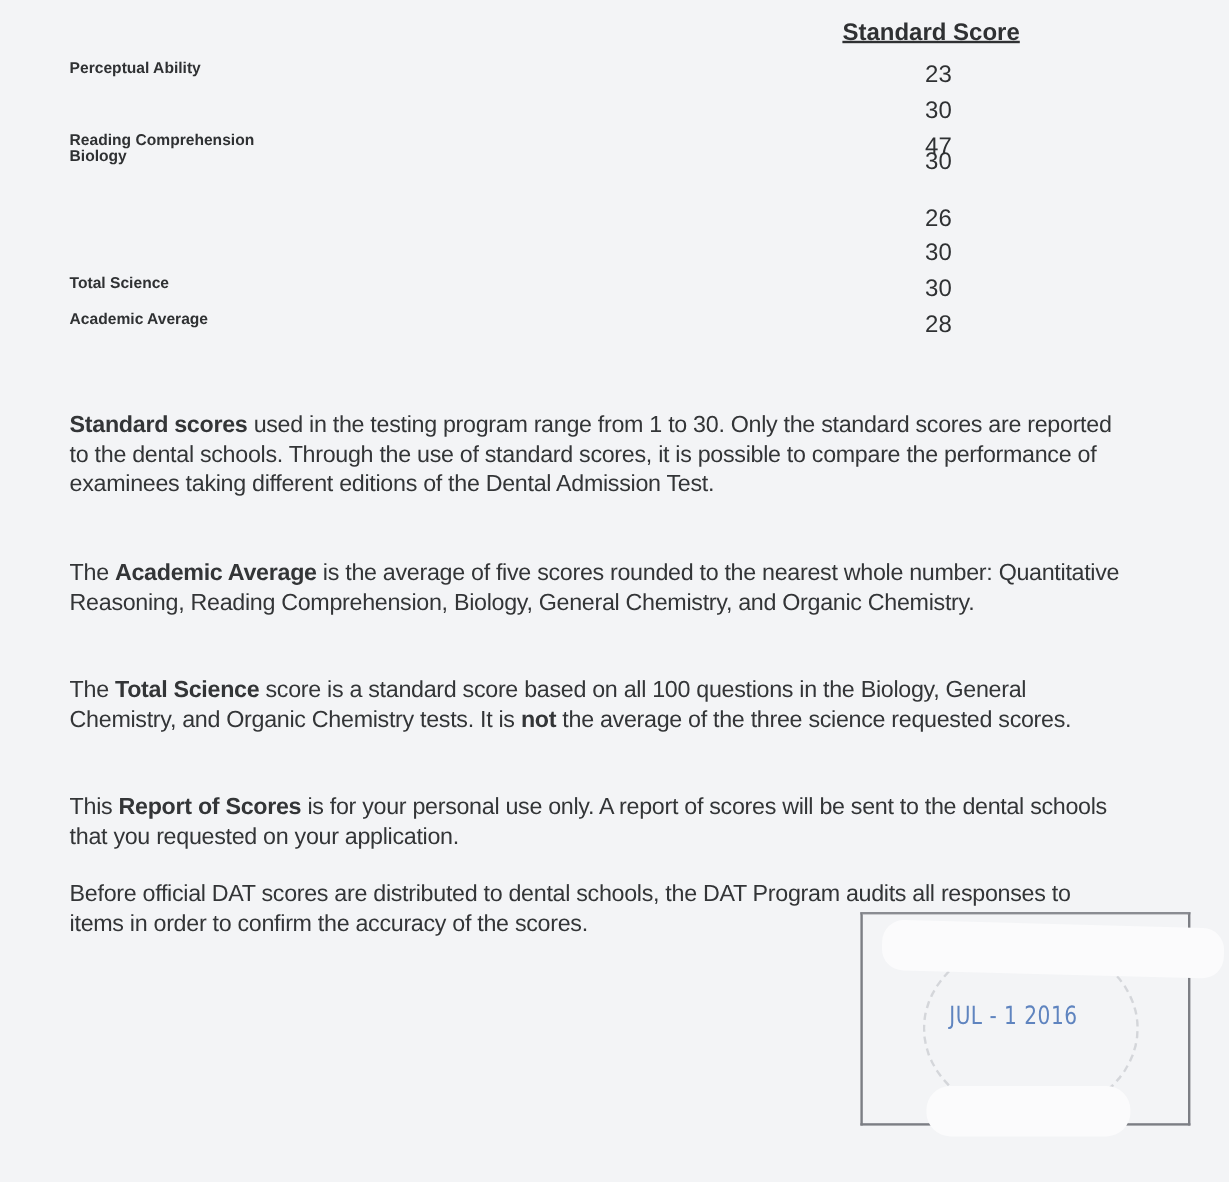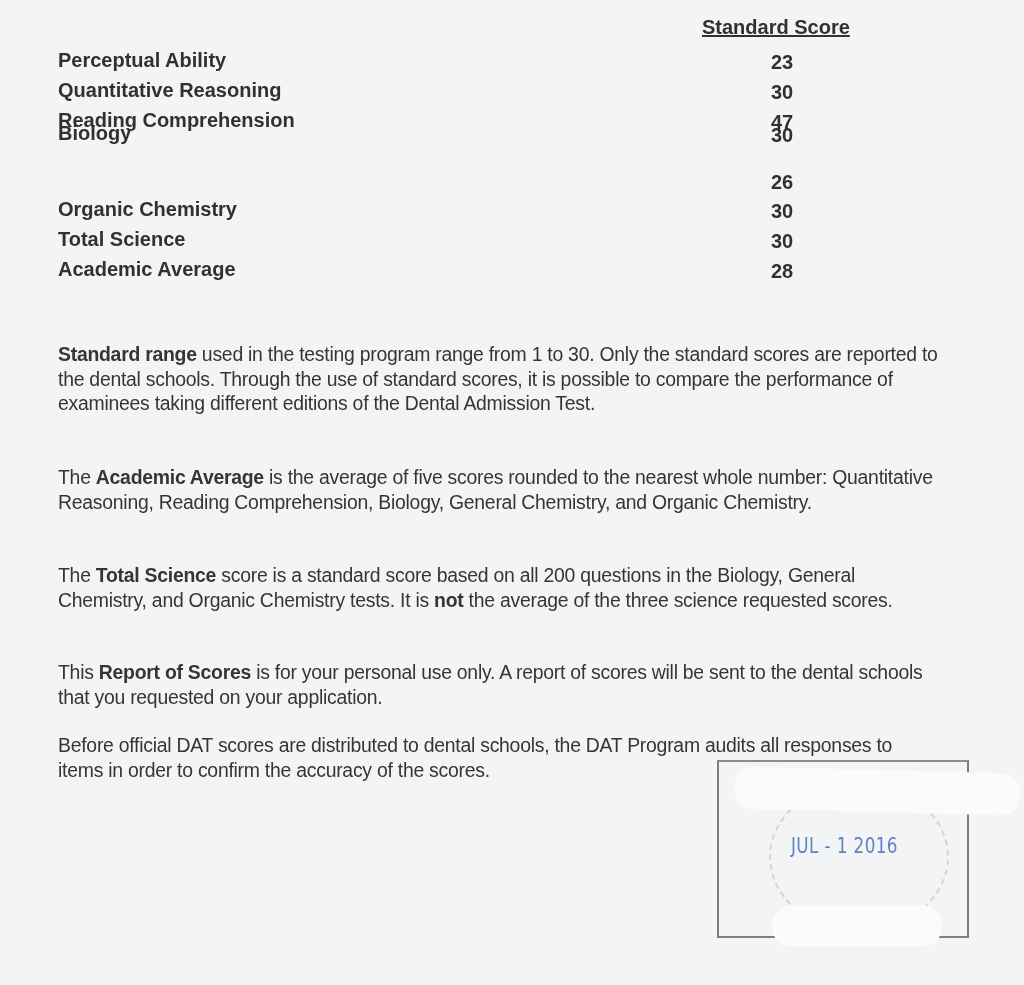--- a/index.html
+++ b/index.html
@@ -27,49 +27,49 @@
     .score-row {
       position: absolute;
       left: 58px;
       width: 780px;
       height: 30px;
     }
     .score-label {
       position: absolute;
       left: 0;
       top: 0;
-      font-size: 20px;
+      font-size: 13px;
       font-weight: bold;
       white-space: nowrap;
       text-align: center;
     }
     .score-value {
       position: absolute;
       left: 712px;
       width: 24px;
       top: 2px;
       font-size: 20px;
-      font-weight: bold;
+      font-weight: normal;
       text-align: center;
     }
     .para {
       position: absolute;
       left: 58px;
       width: 880px;
       font-size: 19.4px;
       line-height: 24.6px;
       color: #333537;
       letter-spacing: -0.25px;
     }
     .para b { font-weight: bold; }
     .stamp {
       position: absolute;
       left: 717px;
       top: 760px;
-      width: 252px;
+      width: 275px;
       height: 178px;
       border: 2px solid #7c7e84;
       border-top-color: #8a8c92;
       box-sizing: border-box;
       padding-left: 16px;
     }
     .stamp-ring {
       position: absolute;
       left: 50px;
       top: 20px;
@@ -116,52 +116,50 @@
 
 <div>
 
   <div class="score-header">Standard Score</div>
 
   <div class="score-row" style="top:49px">
     <span class="score-label">Perceptual Ability</span>
     <span class="score-value">23</span>
   </div>
   <div class="score-row" style="top:79px">
-    <span class="score-label">Quantitative Reasoning</span>
     <span class="score-value">30</span>
   </div>
   <div class="score-row" style="top:109px">
     <span class="score-label">Reading Comprehension</span>
     <span class="score-value">47</span>
   </div>
   <div class="score-row" style="top:122px">
     <span class="score-label">Biology</span>
     <span class="score-value">30</span>
   </div>
   <div class="score-row" style="top:169px">
     <span class="score-value">26</span>
   </div>
   <div class="score-row" style="top:198px">
-    <span class="score-label">Organic Chemistry</span>
     <span class="score-value">30</span>
   </div>
   <div class="score-row" style="top:228px">
     <span class="score-label">Total Science</span>
     <span class="score-value">30</span>
   </div>
   <div class="score-row" style="top:258px">
     <span class="score-label">Academic Average</span>
     <span class="score-value">28</span>
   </div>
 
-  <p class="para" style="top:342px; margin:0;"><b>Standard range</b><span> used in the testing program range from 1 to 30. Only the standard scores are reported to the dental schools. Through the use of standard scores, it is possible to compare the performance of examinees taking different editions of the Dental Admission Test.</span></p>
+  <p class="para" style="top:342px; margin:0;"><b>Standard scores</b><span> used in the testing program range from 1 to 30. Only the standard scores are reported to the dental schools. Through the use of standard scores, it is possible to compare the performance of examinees taking different editions of the Dental Admission Test.</span></p>
 
   <p class="para" style="top:465px; margin:0;"><span>The </span><b>Academic Average</b><span> is the average of five scores rounded to the nearest whole number: Quantitative Reasoning, Reading Comprehension, Biology, General Chemistry, and Organic Chemistry.</span></p>
 
-  <p class="para" style="top:563px; margin:0;"><span>The </span><b>Total Science</b><span> score is a standard score based on all 200 questions in the Biology, General Chemistry, and Organic Chemistry tests. It is </span><b>not</b><span> the average of the three science requested scores.</span></p>
+  <p class="para" style="top:563px; margin:0;"><span>The </span><b>Total Science</b><span> score is a standard score based on all 100 questions in the Biology, General Chemistry, and Organic Chemistry tests. It is </span><b>not</b><span> the average of the three science requested scores.</span></p>
 
   <p class="para" style="top:660px; margin:0;"><span>This </span><b>Report of Scores</b><span> is for your personal use only. A report of scores will be sent to the dental schools that you requested on your application.</span></p>
 
   <p class="para" style="top:733px; margin:0; width:860px;"><span>Before official DAT scores are distributed to dental schools, the DAT Program audits all responses to items in order to confirm the accuracy of the scores.</span></p>
 
   <div class="stamp">
     <div class="stamp-ring"></div>
     <div class="stamp-date">JUL  - 1  2016</div>
   </div>
   <div class="stamp-redact-top"></div>

